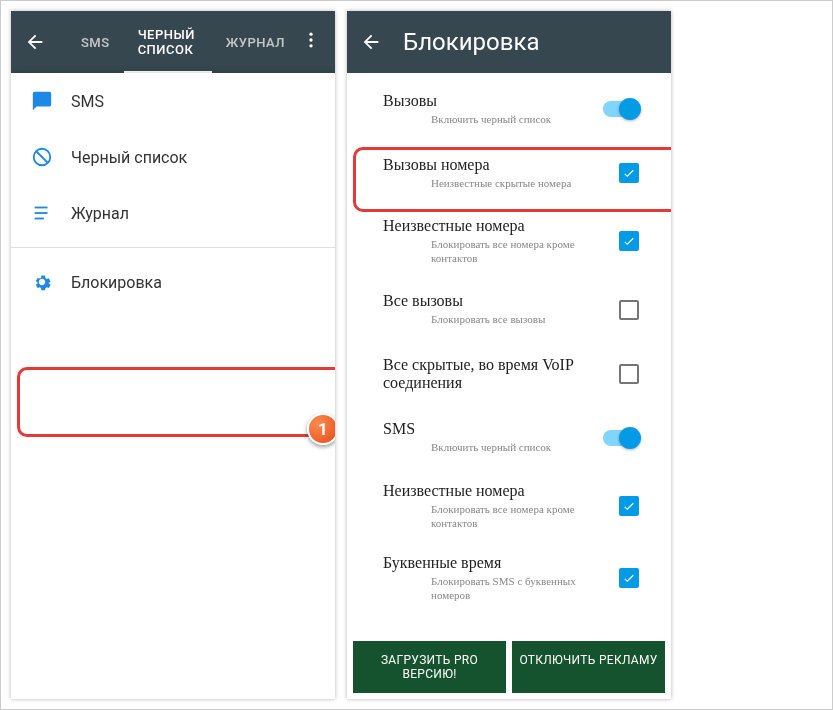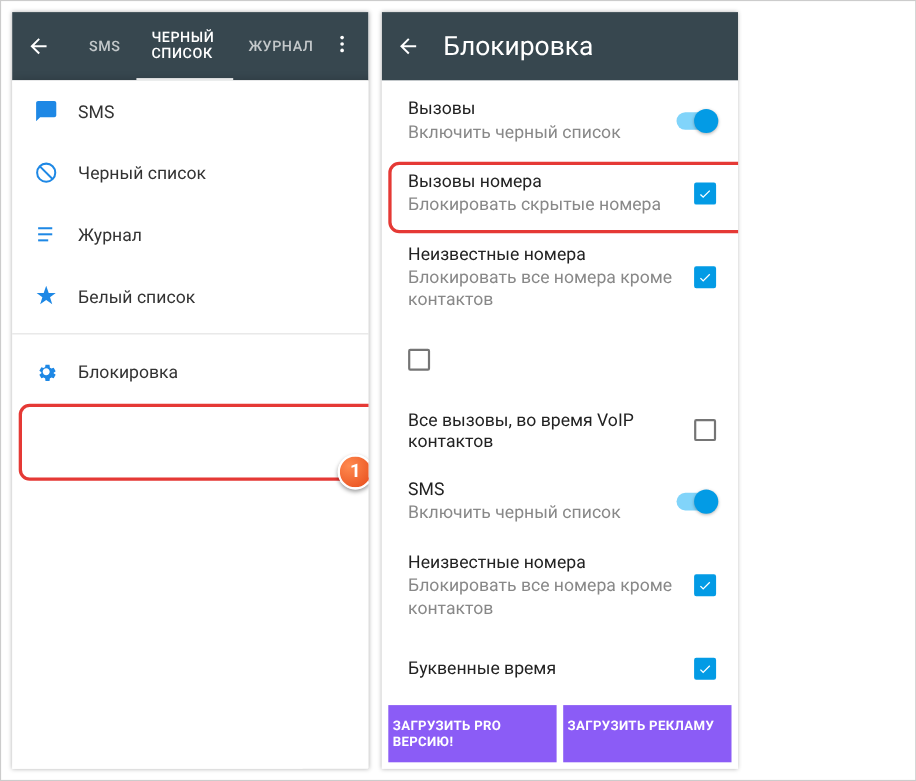--- a/index.html
+++ b/index.html
@@ -89,29 +89,29 @@
     .badge {
       position: absolute;
       width: 32px; height: 32px; border-radius: 50%;
       background: radial-gradient(circle at 30% 30%, #FF8A50, #E64A19);
       border: 2px solid #fff;
       color: #fff; font-weight: bold; font-size: 17px;
       display: flex; align-items: center; justify-content: center;
       box-shadow: 0 2px 4px rgba(0,0,0,0.4);
     }
     
-    .settings-list { padding: 4px 0; }
+    .settings-list { padding: 4px 12px; font-family: Liberation Serif, serif; }
     .setting {
       display: flex; align-items: center;
       padding: 12px 20px 12px 24px;
       min-height: 64px;
     }
     .setting .txt { flex: 1; padding-right: 10px; }
     .setting .label { font-size: 16px; color: #222; }
-    .setting .sub { font-size: 16px; color: #888; margin-top: 2px; line-height: 1.3; }
+    .setting .sub { font-size: 11px; color: #888; margin-top: 2px; line-height: 1.3; margin-left: 48px; }
     .switch {
       width: 36px; height: 16px; border-radius: 10px;
       background: #81D4FA; position: relative;
     }
     .switch::after {
       content: ''; position: absolute; right: -2px; top: -3px;
       width: 22px; height: 22px; border-radius: 50%;
       background: #039BE5; box-shadow: 0 1px 3px rgba(0,0,0,0.3);
     }
     .checkbox {
@@ -120,23 +120,23 @@
     }
     .checkbox.checked { background: #039BE5; border-color: #039BE5; }
     .checkbox.checked svg { display: block; }
     .checkbox svg { display: none; }
     
     .bottom-btns {
       position: absolute; bottom: 0; left: 0; right: 0;
       display: flex; gap: 6px; padding: 6px;
     }
     .bottom-btns .btn {
-      flex: 1; background: #8b5cf6; color: #fff;
-      padding: 12px 4px; font-size: 12px;
-      font-weight: 700; letter-spacing: 0.3px;
+      flex: 1; background: #14532d; color: #fff;
+      text-align: center; padding: 12px 4px; font-size: 12px;
+      font-weight: 400; letter-spacing: 0.3px;
     }
     .close-x {
       position: absolute; bottom: 42px; left: 152px;
       color: #666; font-size: 18px;
     }
   </style>
 </head>
 <body>
 
 <div class="phone">
@@ -196,28 +196,20 @@
     <div class="drawer-item">
       <span class="ico">
           <svg width="22" height="22" viewBox="0 0 24 24" fill="#1E88E5">
             <rect x="4" y="5" width="14" height="2"></rect>
             <rect x="4" y="11" width="14" height="2"></rect>
             <rect x="4" y="17" width="10" height="2"></rect>
           </svg>
         </span>
       <span>Журнал</span>
     </div>
-    <div class="drawer-item">
-      <span class="ico">
-          <svg width="22" height="22" viewBox="0 0 24 24" fill="#1E88E5">
-            <path d="M12 2l2.5 7h7l-5.7 4.3 2.2 7L12 16l-6 4.3 2.2-7L2.5 9h7z"></path>
-          </svg>
-        </span>
-      <span>Белый список</span>
-    </div>
     <div class="drawer-sep"></div>
     <div class="drawer-item">
       <span class="ico">
           <svg width="22" height="22" viewBox="0 0 24 24" fill="#1E88E5">
             <path d="M19.4 13l2-1.5-2-3.5-2.3.8c-.4-.3-.9-.6-1.4-.8L15.3 5h-4l-.4 2.5c-.5.2-1 .5-1.4.8L7.2 7.5l-2 3.5L7.2 12.5c0 .3 0 .7 0 1l-2 1.5 2 3.5 2.3-.8c.4.3.9.6 1.4.8l.4 2.5h4l.4-2.5c.5-.2 1-.5 1.4-.8l2.3.8 2-3.5-2-1.5zM12 15.5c-1.9 0-3.5-1.6-3.5-3.5s1.6-3.5 3.5-3.5 3.5 1.6 3.5 3.5-1.6 3.5-3.5 3.5z"></path>
           </svg>
         </span>
       <span>Блокировка</span>
     </div>
   </div>
@@ -241,45 +233,49 @@
   <div class="setting">
         <div class="txt">
           <div class="label">Вызовы</div>
           <div class="sub">Включить черный список</div>
         </div>
         <div class="switch"></div>
       </div>
       <div class="setting">
         <div class="txt">
           <div class="label">Вызовы номера</div>
-          <div class="sub">Блокировать скрытые номера</div>
+          <div class="sub">Неизвестные скрытые номера</div>
         </div>
         <div class="checkbox checked">
           <svg width="14" height="14" viewBox="0 0 24 24" fill="#fff">
             <path d="M9 16.2l-3.5-3.5L4 14l5 5 11-11-1.4-1.4z"></path>
           </svg>
         </div>
       </div>
       <div class="setting">
         <div class="txt">
           <div class="label">Неизвестные номера</div>
           <div class="sub">Блокировать все номера кроме контактов</div>
         </div>
         <div class="checkbox checked">
           <svg width="14" height="14" viewBox="0 0 24 24" fill="#fff">
             <path d="M9 16.2l-3.5-3.5L4 14l5 5 11-11-1.4-1.4z"></path>
           </svg>
         </div>
       </div>
       <div class="setting">
+        <div class="txt">
+          <div class="label">Все вызовы</div>
+          <div class="sub">Блокировать все вызовы</div>
+        </div>
         <div class="checkbox"></div>
       </div>
       <div class="setting">
         <div class="txt">
-          <div class="label">Все вызовы, во время VoIP контактов</div>
+          <div class="label">Все скрытые, во время VoIP соединения</div>
         </div>
         <div class="checkbox"></div>
       </div>
       <div class="setting">
         <div class="txt">
           <div class="label">SMS</div>
           <div class="sub">Включить черный список</div>
         </div>
         <div class="switch"></div>
       </div>
@@ -290,29 +286,30 @@
         </div>
         <div class="checkbox checked">
           <svg width="14" height="14" viewBox="0 0 24 24" fill="#fff">
             <path d="M9 16.2l-3.5-3.5L4 14l5 5 11-11-1.4-1.4z"></path>
           </svg>
         </div>
       </div>
       <div class="setting">
         <div class="txt">
           <div class="label">Буквенные время</div>
+          <div class="sub">Блокировать SMS с буквенных номеров</div>
         </div>
         <div class="checkbox checked">
           <svg width="14" height="14" viewBox="0 0 24 24" fill="#fff">
             <path d="M9 16.2l-3.5-3.5L4 14l5 5 11-11-1.4-1.4z"></path>
           </svg>
         </div>
       </div>
     </div>
 
   <div class="bottom-btns">
     <div class="btn">ЗАГРУЗИТЬ PRO ВЕРСИЮ!</div>
-    <div class="btn">ЗАГРУЗИТЬ РЕКЛАМУ</div>
+    <div class="btn">ОТКЛЮЧИТЬ РЕКЛАМУ</div>
   </div>
 
   <div class="highlight-box" style="top:136px; left:6px; width:384px; height:65px;"></div>
   <div class="badge" style="top:193px; left:360px;">2</div>
 </div>
 
 </body></html>

